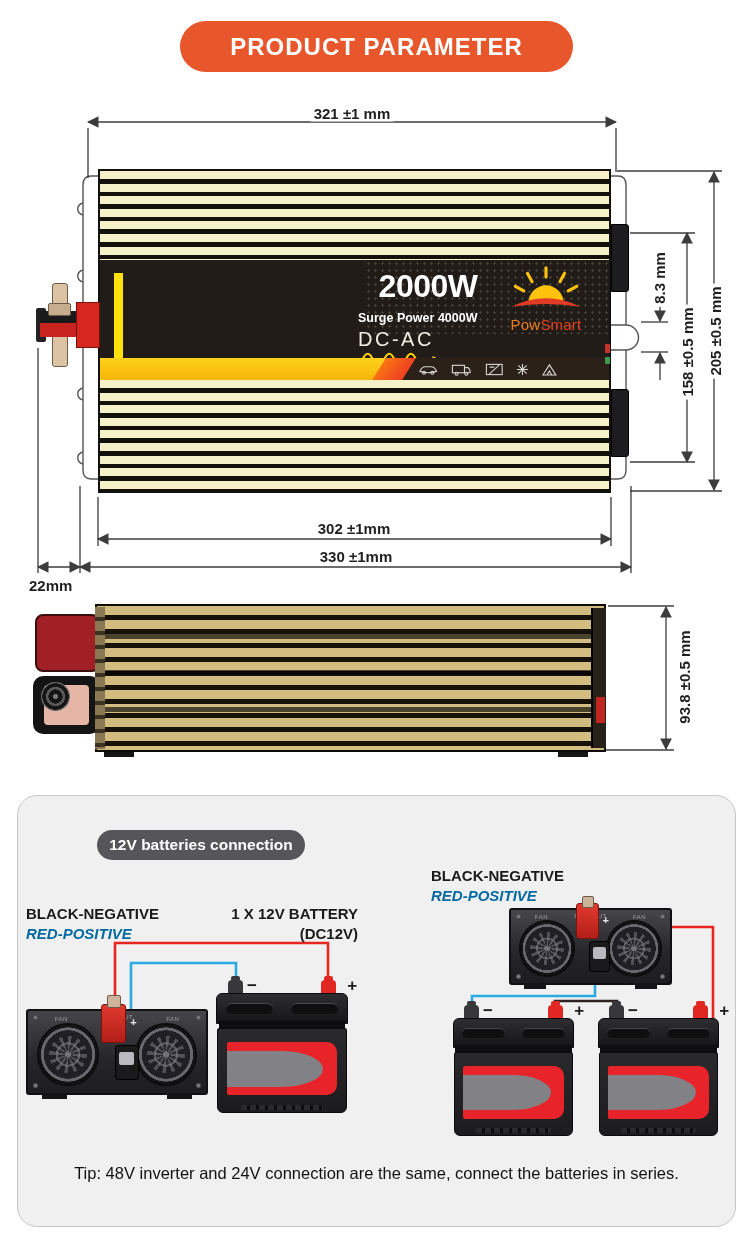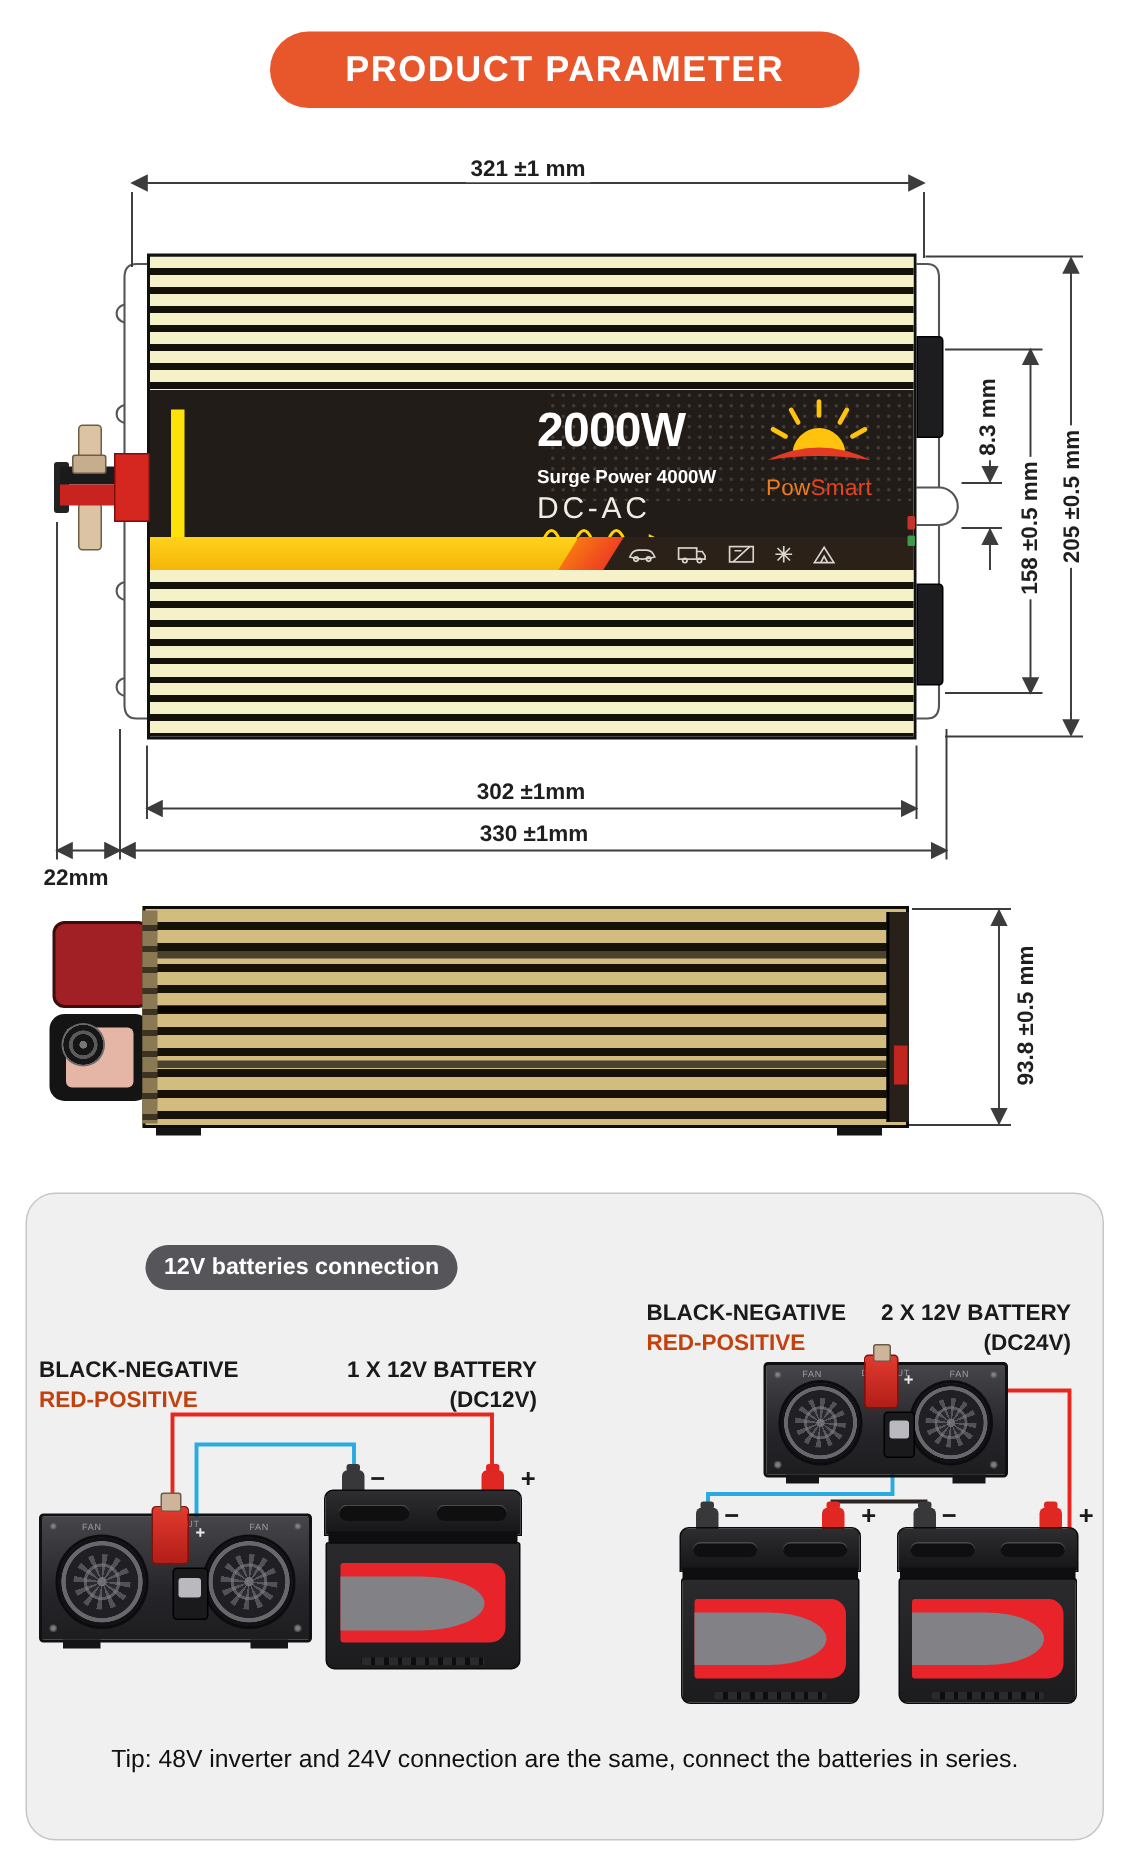--- a/index.html
+++ b/index.html
@@ -25,21 +25,21 @@
   .fv-band{height:120px;position:relative;background:#211c18;overflow:hidden;}
   .fv-band .dots{position:absolute;left:52%;top:0;right:0;height:62%;
     background-image:radial-gradient(#4a453f 1.1px,transparent 1.3px);background-size:7px 7px;opacity:.85;}
   .fv-fins-bot{flex:1;background:repeating-linear-gradient(180deg,#f5f1c9 0 8px,#14110b 8px 12.6px);}
 
   .fv-ybar{position:absolute;left:14px;top:13px;width:9px;height:92px;background:#ffe10a;}
   .fv-brand{position:absolute;left:33px;top:9px;line-height:1;}
   .fv-brand .l1{font-size:41px;font-weight:bold;letter-spacing:-1px;color:#ffffff;}
   .fv-brand .l2{margin-top:6px;font-size:26px;font-weight:bold;letter-spacing:.5px;color:#ffe10a;}
   .fv-center{position:absolute;left:258px;top:10px;line-height:1;color:#fff;}
-  .fv-center .pw{font-size:32px;font-weight:bold;letter-spacing:-.5px;}
+  .fv-center .pw{font-size:32px;font-weight:bold;letter-spacing:-.5px;text-align:right;}
   .fv-center .sg{font-size:12.5px;font-weight:bold;margin-top:10px;text-align:right;}
   .fv-center .da{font-size:20px;letter-spacing:2.5px;color:#f2ede2;margin-top:4px;}
   .fv-logo{position:absolute;left:398px;top:4px;width:96px;text-align:center;}
   .fv-logo .lt{margin-top:-4px;font-weight:normal;font-size:15px;letter-spacing:.2px;}
   .lp{color:#ef7c1a;} .ls{color:#e8431f;}
 
   .fv-stripe{position:absolute;left:0;right:0;bottom:0;height:22px;background:#2b2119;display:flex;overflow:hidden;}
   .stripe-yellow{width:56%;background:linear-gradient(#ffd21a,#f5b509);}
   .stripe-orange{width:30px;background:linear-gradient(100deg,#f87712,#ee3d23);transform:skewX(-32deg);margin-left:-6px;}
   .stripe-icons{flex:1;display:flex;align-items:center;justify-content:flex-end;gap:13px;padding-right:52px;}
@@ -70,21 +70,21 @@
     background:radial-gradient(circle,#777 0 12%,#151515 13% 34%,#5a5a5a 35% 46%,#161616 47% 64%,#6a6a6a 65% 74%,#111 75% 100%);}
   .sv-foot{top:750px;width:30px;height:7px;background:#141414;z-index:2;}
   .sv-tab-red{left:596px;top:697px;width:9px;height:26px;background:#c0251f;z-index:5;}
 
   
   .card{left:17px;top:795px;width:719px;height:432px;border-radius:20px;background:#f0f0f1;
     border:1px solid #c6c6c8;box-sizing:border-box;z-index:2;}
   .conn-pill{position:absolute;height:30px;border-radius:15px;background:#56565a;color:#fff;
     display:flex;align-items:center;justify-content:center;font-size:15.5px;font-weight:bold;z-index:5;}
   .lbl{position:absolute;font-size:15px;font-weight:bold;color:#1a1a1a;line-height:20px;z-index:5;}
-  .lbl .red{color:#c2410c;}
+  .lbl .red{color:#0369a1;font-style:italic;}
   .lbl.right{text-align:right;}
   .tip{position:absolute;left:0;right:0;top:368px;text-align:center;font-size:16.5px;color:#111;z-index:5;}
 
   
   .wires{position:absolute;left:0;top:0;width:719px;height:432px;z-index:3;}
   .wires path{fill:none;stroke-width:2.6px;}
 
   
   .inv{position:absolute;background:linear-gradient(#46464a,#26262a 60%,#1d1d20);
     border:2px solid #101013;border-radius:3px;box-sizing:border-box;z-index:4;}
@@ -299,24 +299,20 @@
     </svg>
 
     <div class="conn-pill" style="left:79px;top:34px;width:208px;">
       <span>12V batteries connection</span>
     </div>
 
     <div class="lbl" style="left:413px;top:70px;">
       <div>BLACK-NEGATIVE</div>
       <div class="red">RED-POSITIVE</div>
     </div>
-    <div class="lbl right" style="left:560px;top:70px;width:136px;">
-      <div>2 X 12V BATTERY</div>
-      <div>(DC24V)</div>
-    </div>
 
     <div class="lbl" style="left:8px;top:108px;">
       <div>BLACK-NEGATIVE</div>
       <div class="red">RED-POSITIVE</div>
     </div>
     <div class="lbl right" style="left:204px;top:108px;width:136px;">
       <div>1 X 12V BATTERY</div>
       <div>(DC12V)</div>
     </div>
 

